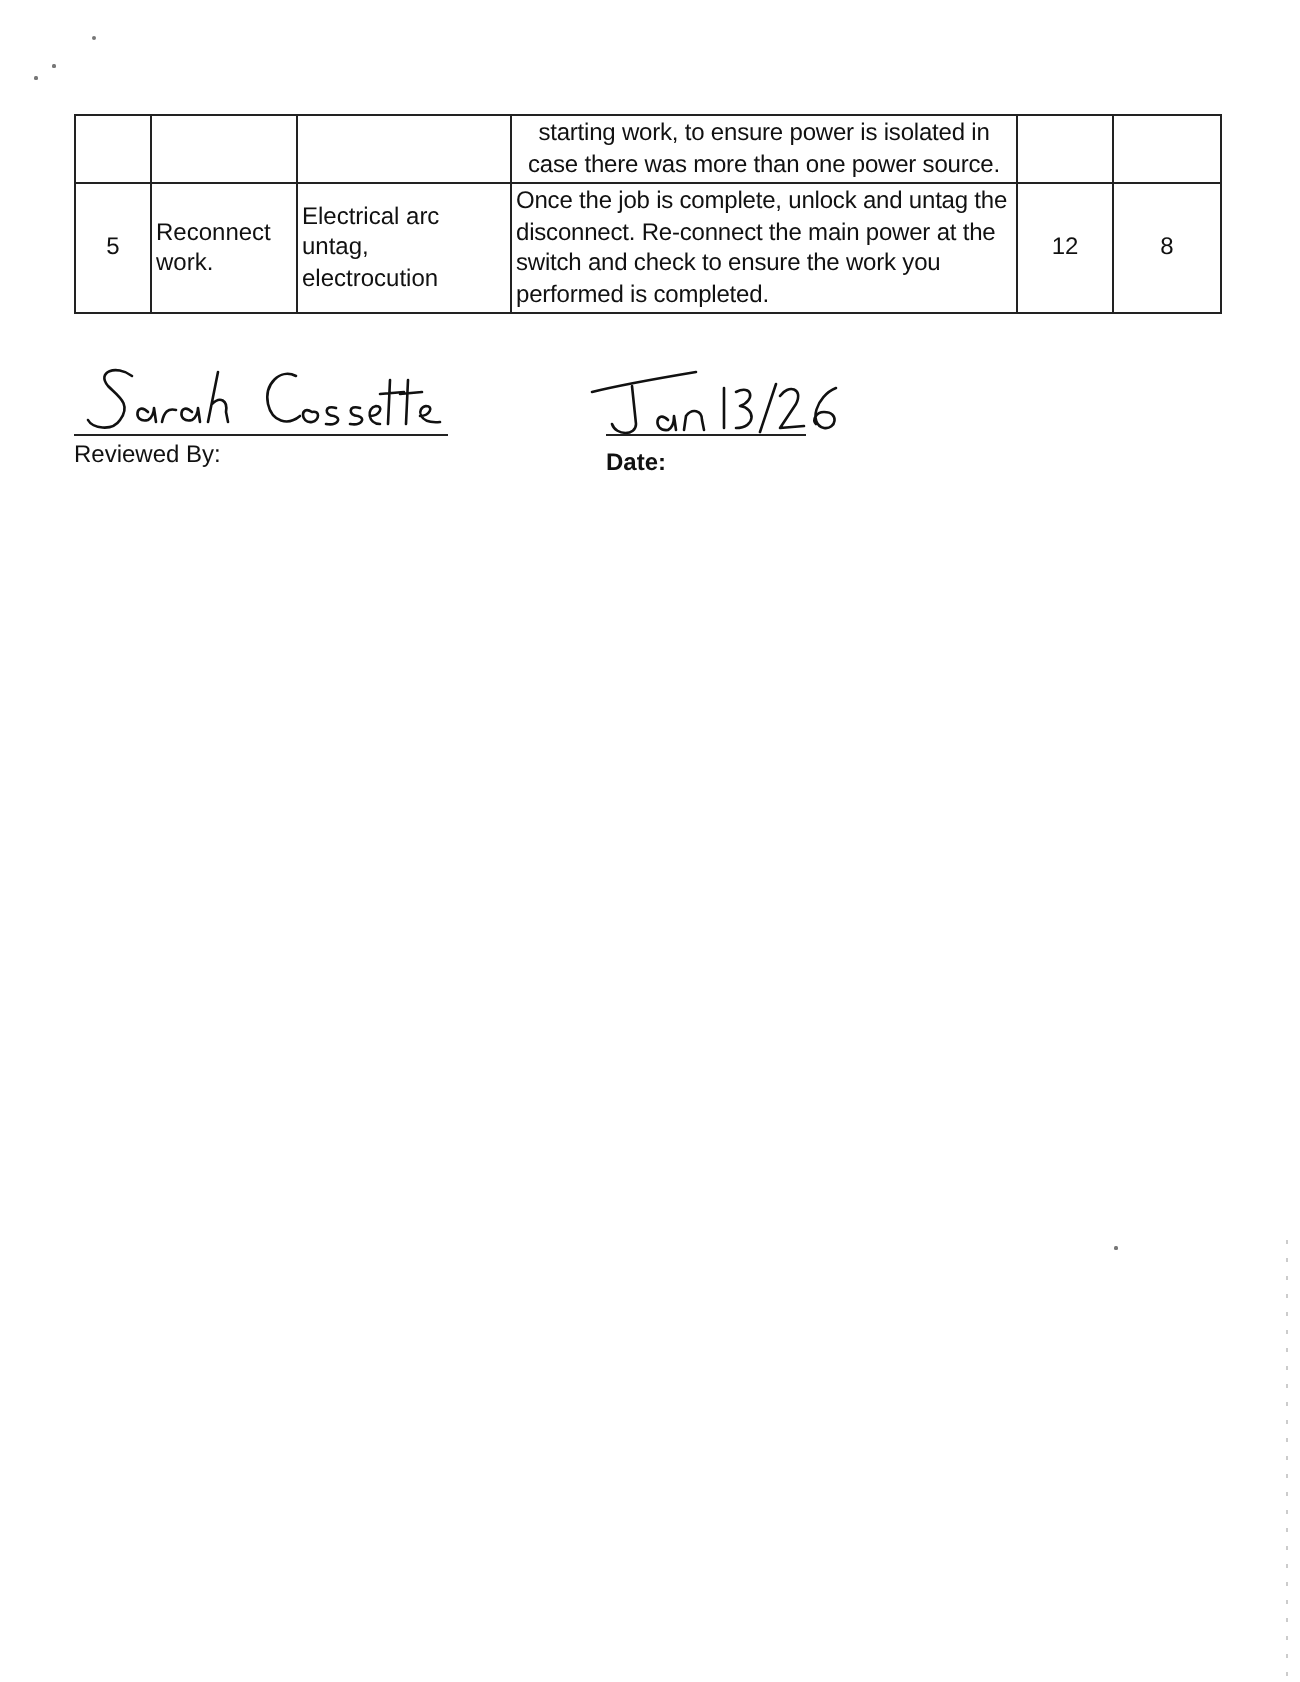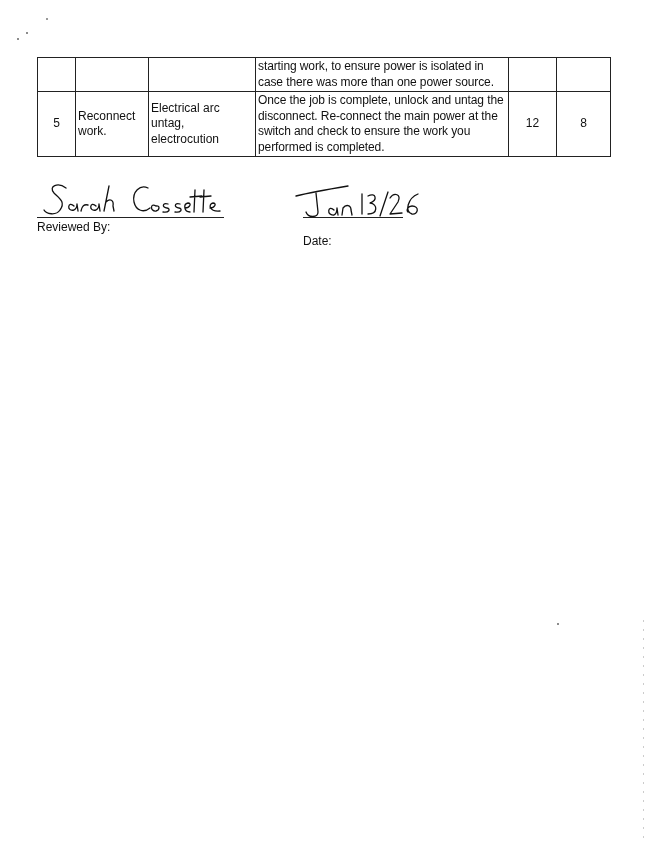--- a/index.html
+++ b/index.html
@@ -43,21 +43,21 @@
 <table class="hazard">
   <colgroup>
     <col style="width:38px">
     <col style="width:73px">
     <col style="width:107px">
     <col style="width:253px">
     <col style="width:48px">
     <col style="width:54px">
   </colgroup>
   <tbody>
-      <tr style="height:34px;">
+      <tr style="height:34px;text-align:center;">
     <td class="num"></td>
     <td></td>
     <td></td>
     <td class="desc">starting work, to ensure power is isolated in case there was more than one power source.</td>
     <td class="center"></td>
     <td class="center"></td>
   </tr>
   <tr style="height:65px;">
     <td class="num">5</td>
     <td>Reconnect work.</td>
@@ -108,14 +108,14 @@
       <path d="M66,10 L66,30"></path>
       <path d="M72,12 C80,8 82,16 74,19 C82,20 82,30 72,30"></path>
 
       <path d="M92,8 L84,32"></path>
 
       <path d="M94,14 C98,8 106,10 102,18 L94,30 L106,29"></path>
       <path d="M122,10 C112,14 108,28 116,30 C122,31 124,22 116,22 C112,22 110,26 112,28"></path>
     </g>
   </svg>
   <div class="sig-line" style="left:303px;top:217px;width:100px;"></div>
-  <div class="sig-label" style="left:303px;top:234px;">Date:</div>
+  <div class="sig-label" style="left:303px;top:224px;font-weight:bold;">Date:</div>
 </div>
 
 </body></html>

